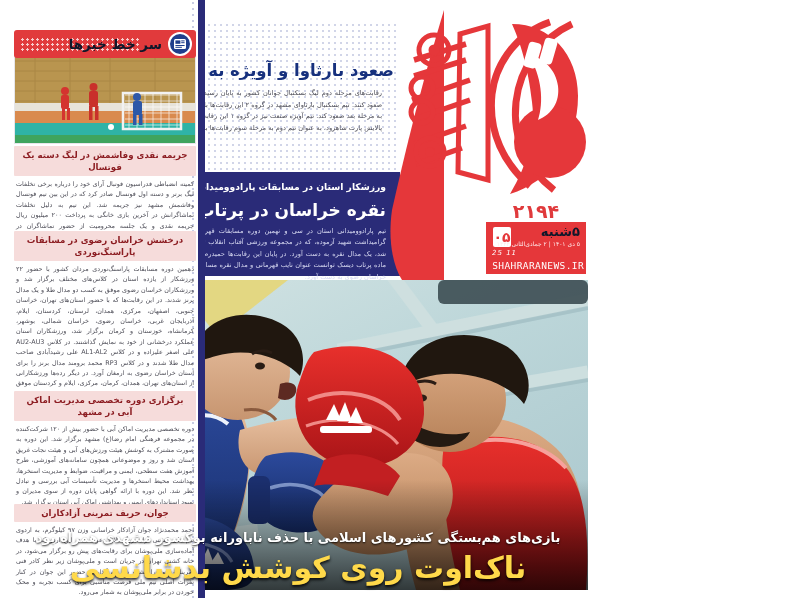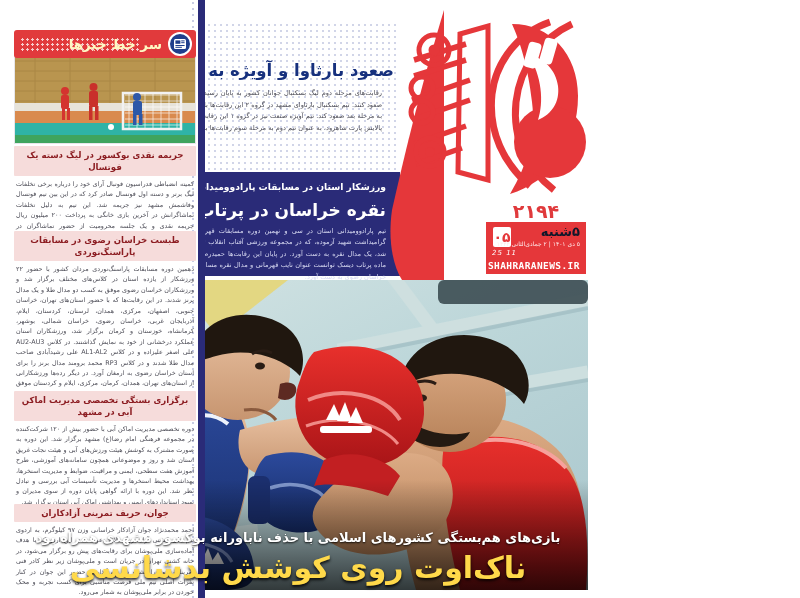--- a/index.html
+++ b/index.html
@@ -31,22 +31,22 @@
   .datebox .dow{position:absolute;right:4px;top:1px;font-size:13px;font-weight:bold;
      color:#0f172a;line-height:14px;}
   .datebox .cal{position:absolute;left:5px;top:3px;width:18px;height:20px;background:#fff;
      border-radius:2px;}
   .datebox .cal-num{position:absolute;left:5px;top:5px;width:18px;text-align:center;
      font-size:14px;color:#e5373a;font-weight:bold;line-height:16px;}
   .datebox .fa-date{position:absolute;right:4px;top:16px;font-size:6px;line-height:7.5px;
      color:#ffe9ea;text-align:right;width:92px;}
   .datebox .numbers{position:absolute;left:4px;top:25px;font-size:7px;color:#fff;
      direction:ltr;letter-spacing:1px;font-style:italic;}
-  .datebox .site{position:absolute;left:0;right:0;bottom:1px;text-align:left;
-     font-size:9.5px;font-weight:bold;letter-spacing:.4px;color:#fff;direction:ltr;
+  .datebox .site{position:absolute;left:0;right:0;bottom:1px;text-align:right;
+     font-size:9.5px;font-weight:normal;letter-spacing:.4px;color:#fff;direction:ltr;
      font-family:"DejaVu Sans Mono",monospace;}
 
   
   .swoosh{position:absolute;right:150px;top:10px;width:60px;height:270px;z-index:0;}
 
   
   .art1{position:absolute;right:196px;top:22px;left:8px;height:148px;}
   .art1 .dotfield{position:absolute;inset:0;opacity:.85;}
   .art1 .hl{position:absolute;right:6px;left:6px;top:38px;text-align:center;
      font-size:16.5px;font-weight:bold;color:#16307d;line-height:22px;
@@ -87,21 +87,21 @@
   
   .side{position:absolute;left:0;top:0;width:204px;height:598px;background:#fff;}
   .side-divider{position:absolute;left:198px;top:0;width:7px;height:598px;background:#2a2b78;}
   .side-dots{position:absolute;left:190px;top:0;width:10px;height:598px;}
 
   .side-inner{position:absolute;left:6px;right:4px;top:0;bottom:0;}
 
   .side-banner{position:absolute;left:8px;top:30px;width:182px;height:28px;
      background:#e13a3c;border-radius:3px;}
   .side-banner .txt{position:absolute;right:34px;top:4px;font-size:13.5px;font-weight:bold;
-     color:#fef9c3;line-height:20px;}
+     color:#0f172a;line-height:20px;}
   .side-banner .badge{position:absolute;right:4px;top:2px;width:24px;height:24px;
      border-radius:50%;background:#1f3e8c;border:2px solid #fff;box-sizing:border-box;}
   .side-banner .badge svg{display:block;margin:3px auto 0;}
   .side-banner .perf{position:absolute;left:6px;top:7px;width:120px;height:14px;
      background-image:radial-gradient(#fff 1px, transparent 1.2px);
      background-size:5px 5px;opacity:.75;}
 
   .side-photo{position:absolute;left:8px;top:52px;width:182px;height:92px;overflow:hidden;
      border:1px solid #e6e6ea;box-sizing:border-box;background:#c9a477;}
 
@@ -442,31 +442,31 @@
             <rect x="2.4" y="3.4" width="5" height="3.4" fill="#1f3e8c"></rect>
             <rect x="8.2" y="3.4" width="3.4" height="1" fill="#1f3e8c"></rect>
             <rect x="8.2" y="5.2" width="3.4" height="1" fill="#1f3e8c"></rect>
             <rect x="2.4" y="8" width="9.2" height="1" fill="#1f3e8c"></rect>
             <rect x="2.4" y="9.8" width="6.5" height="1" fill="#1f3e8c"></rect>
           </svg>
         </div>
       </div>
 
       <div class="s-item s1">
-        <div class="side-head">جریمه نقدی بوکسور در لیگ دسته یک فوتسال</div>
+        <div class="side-head">جریمه نقدی وفاشمش در لیگ دسته یک فوتسال</div>
         <div class="side-body">کمیته انضباطی فدراسیون فوتبال آرای خود را درباره برخی تخلفات لیگ برتر و دسته اول فوتسال صادر کرد که در این بین تیم فوتسال وفاشمش مشهد نیز جریمه شد. این تیم به دلیل تخلفات تماشاگرانش در آخرین بازی خانگی به پرداخت ۲۰۰ میلیون ریال جریمه نقدی و یک جلسه محرومیت از حضور تماشاگران در مسابقات خانگی که به مدت شش ماه تعلیق گردید محکوم شد.</div>
       </div>
 
       <div class="s-item s2">
-        <div class="side-head">طبست خراسان رضوی در مسابقات پاراسنگ‌نوردی</div>
+        <div class="side-head">درخشش خراسان رضوی در مسابقات پاراسنگ‌نوردی</div>
         <div class="side-body">دهمین دوره مسابقات پاراسنگ‌نوردی مردان کشور با حضور ۲۲ ورزشکار از یازده استان در کلاس‌های مختلف برگزار شد و ورزشکاران خراسان رضوی موفق به کسب دو مدال طلا و یک مدال برنز شدند. در این رقابت‌ها که با حضور استان‌های تهران، خراسان جنوبی، اصفهان، مرکزی، همدان، لرستان، کردستان، ایلام، آذربایجان غربی، خراسان رضوی، خراسان شمالی، بوشهر، کرمانشاه، خوزستان و کرمان برگزار شد، ورزشکاران استان عملکرد درخشانی از خود به نمایش گذاشتند. در کلاس AU2-AU3 علی اصغر علیزاده و در کلاس AL1-AL2 علی رشیدآبادی صاحب مدال طلا شدند و در کلاس RP3 محمد برومند مدال برنز را برای استان خراسان رضوی به ارمغان آورد. در دیگر رده‌ها ورزشکارانی از استان‌های تهران، همدان، کرمان، مرکزی، ایلام و کردستان موفق به کسب عناوین برتر شدند.</div>
       </div>
 
       <div class="s-item s3">
-        <div class="side-head">برگزاری بستگی تخصصی مدیریت اماکن آبی در مشهد</div>
+        <div class="side-head">برگزاری دوره تخصصی مدیریت اماکن آبی در مشهد</div>
         <div class="side-body">دوره تخصصی مدیریت اماکن آبی با حضور بیش از ۱۲۰ شرکت‌کننده در مجموعه فرهنگی امام رضا(ع) مشهد برگزار شد. این دوره به صورت مشترک به کوشش هیئت ورزش‌های آبی و هیئت نجات غریق استان شد و روز و موضوعاتی همچون سامانه‌های آموزشی، طرح آموزش هفت سطحی، ایمنی و مراقبت، ضوابط و مدیریت استخرها، بهداشت محیط استخرها و مدیریت تأسیسات آبی بررسی و تبادل نظر شد. این دوره با ارائه گواهی پایان دوره از سوی مدیران و بهبود استانداردهای ایمنی و بهداشتی اماکن آبی استان برگزار شد.</div>
       </div>
 
       <div class="s-item s4">
         <div class="side-head">جوان، حریف تمرینی آزادکاران</div>
         <div class="side-body">احمد محمدنژاد جوان آزادکار خراسانی وزن ۹۷ کیلوگرم، به اردوی تیم ملی کشتی آزاد بزرگسالان دعوت شد. این اردو که با هدف آماده‌سازی ملی‌پوشان برای رقابت‌های پیش رو برگزار می‌شود، در خانه کشتی تهران در جریان است و ملی‌پوشان زیر نظر کادر فنی تمرینات خود را پشت سر می‌گذارند. حضور این جوان در کنار نفرات اصلی تیم ملی فرصت مناسبی برای کسب تجربه و محک خوردن در برابر ملی‌پوشان به شمار می‌رود.</div>
       </div>
 
     </div>
   </div>

